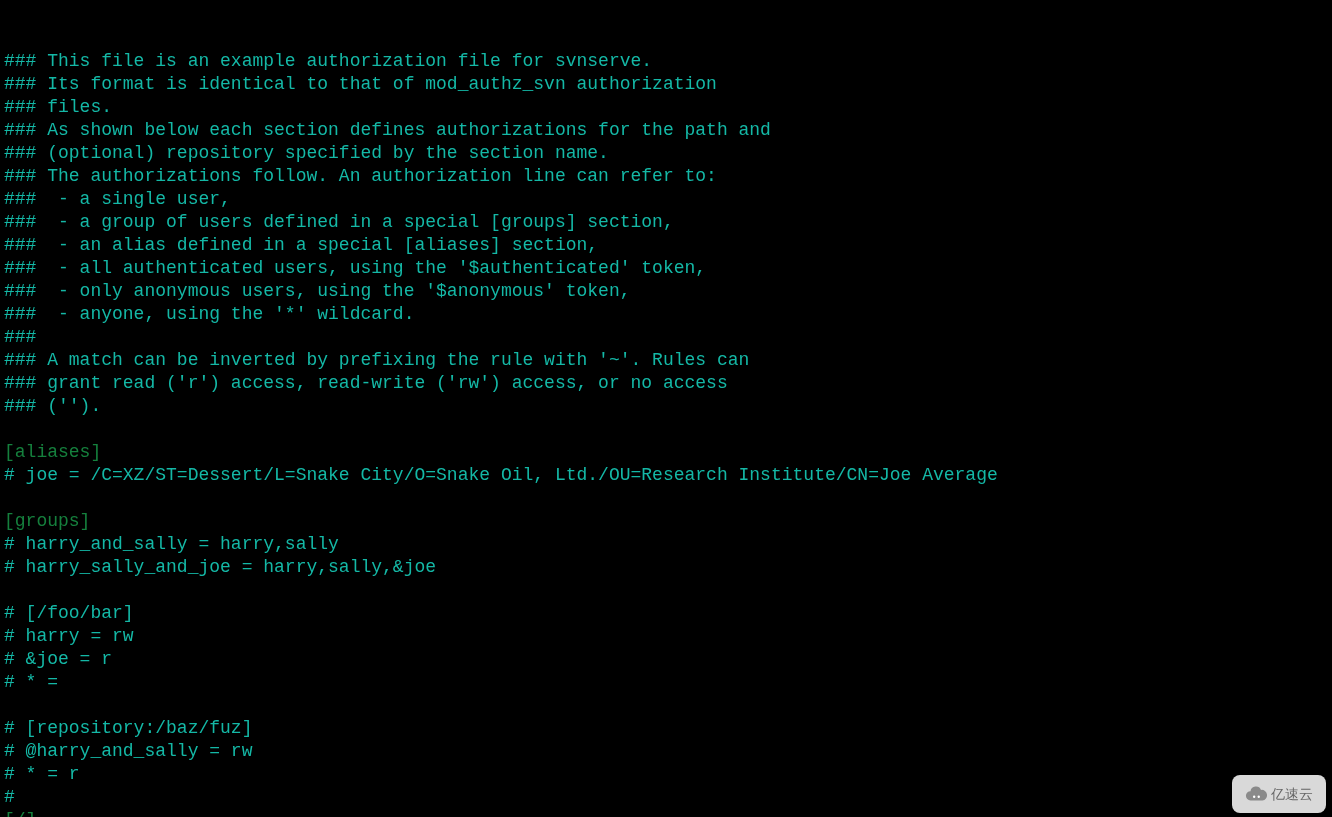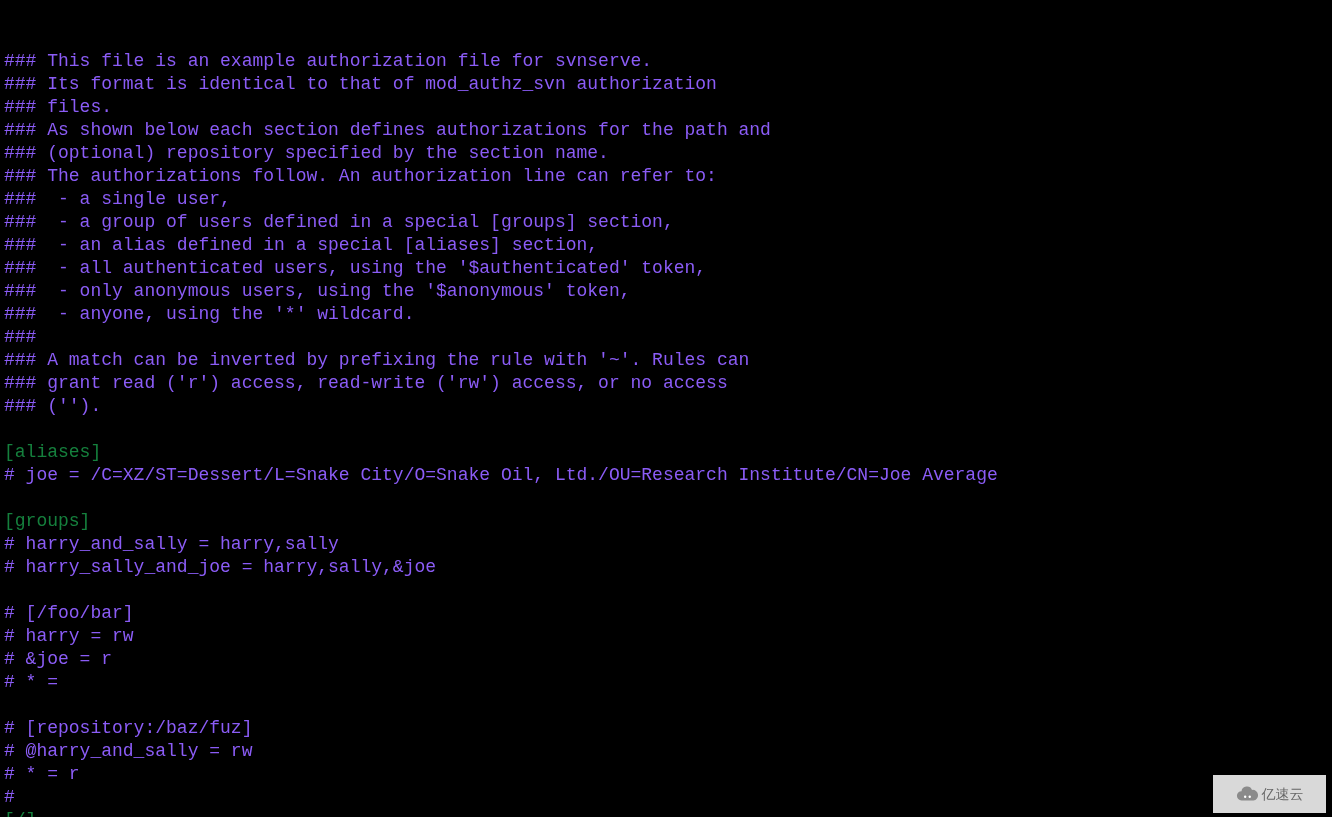--- a/index.html
+++ b/index.html
@@ -16,30 +16,30 @@
   }
   .terminal {
     padding: 4px 4px;
     white-space: pre;
     color: #ffffff;
   }
   .line {
     display: block;
     min-height: 23px;
   }
-  .comment { color: #8b5cf6; }
+  .comment { color: #14b8a6; }
   .section { color: #15803d; }
   .plain   { color: #ffffff; }
   .watermark {
     position: absolute;
     right: 6px;
     bottom: 4px;
-    width: 113px;
+    width: 94px;
     height: 38px;
-    border-radius: 0;
+    border-radius: 8px;
     background: rgba(255,255,255,0.85);
     display: flex;
     align-items: center;
     justify-content: center;
     gap: 4px;
     font-family: sans-serif;
     font-size: 14px;
     color: #666;
   }
   .watermark svg { width: 22px; height: 22px; }

